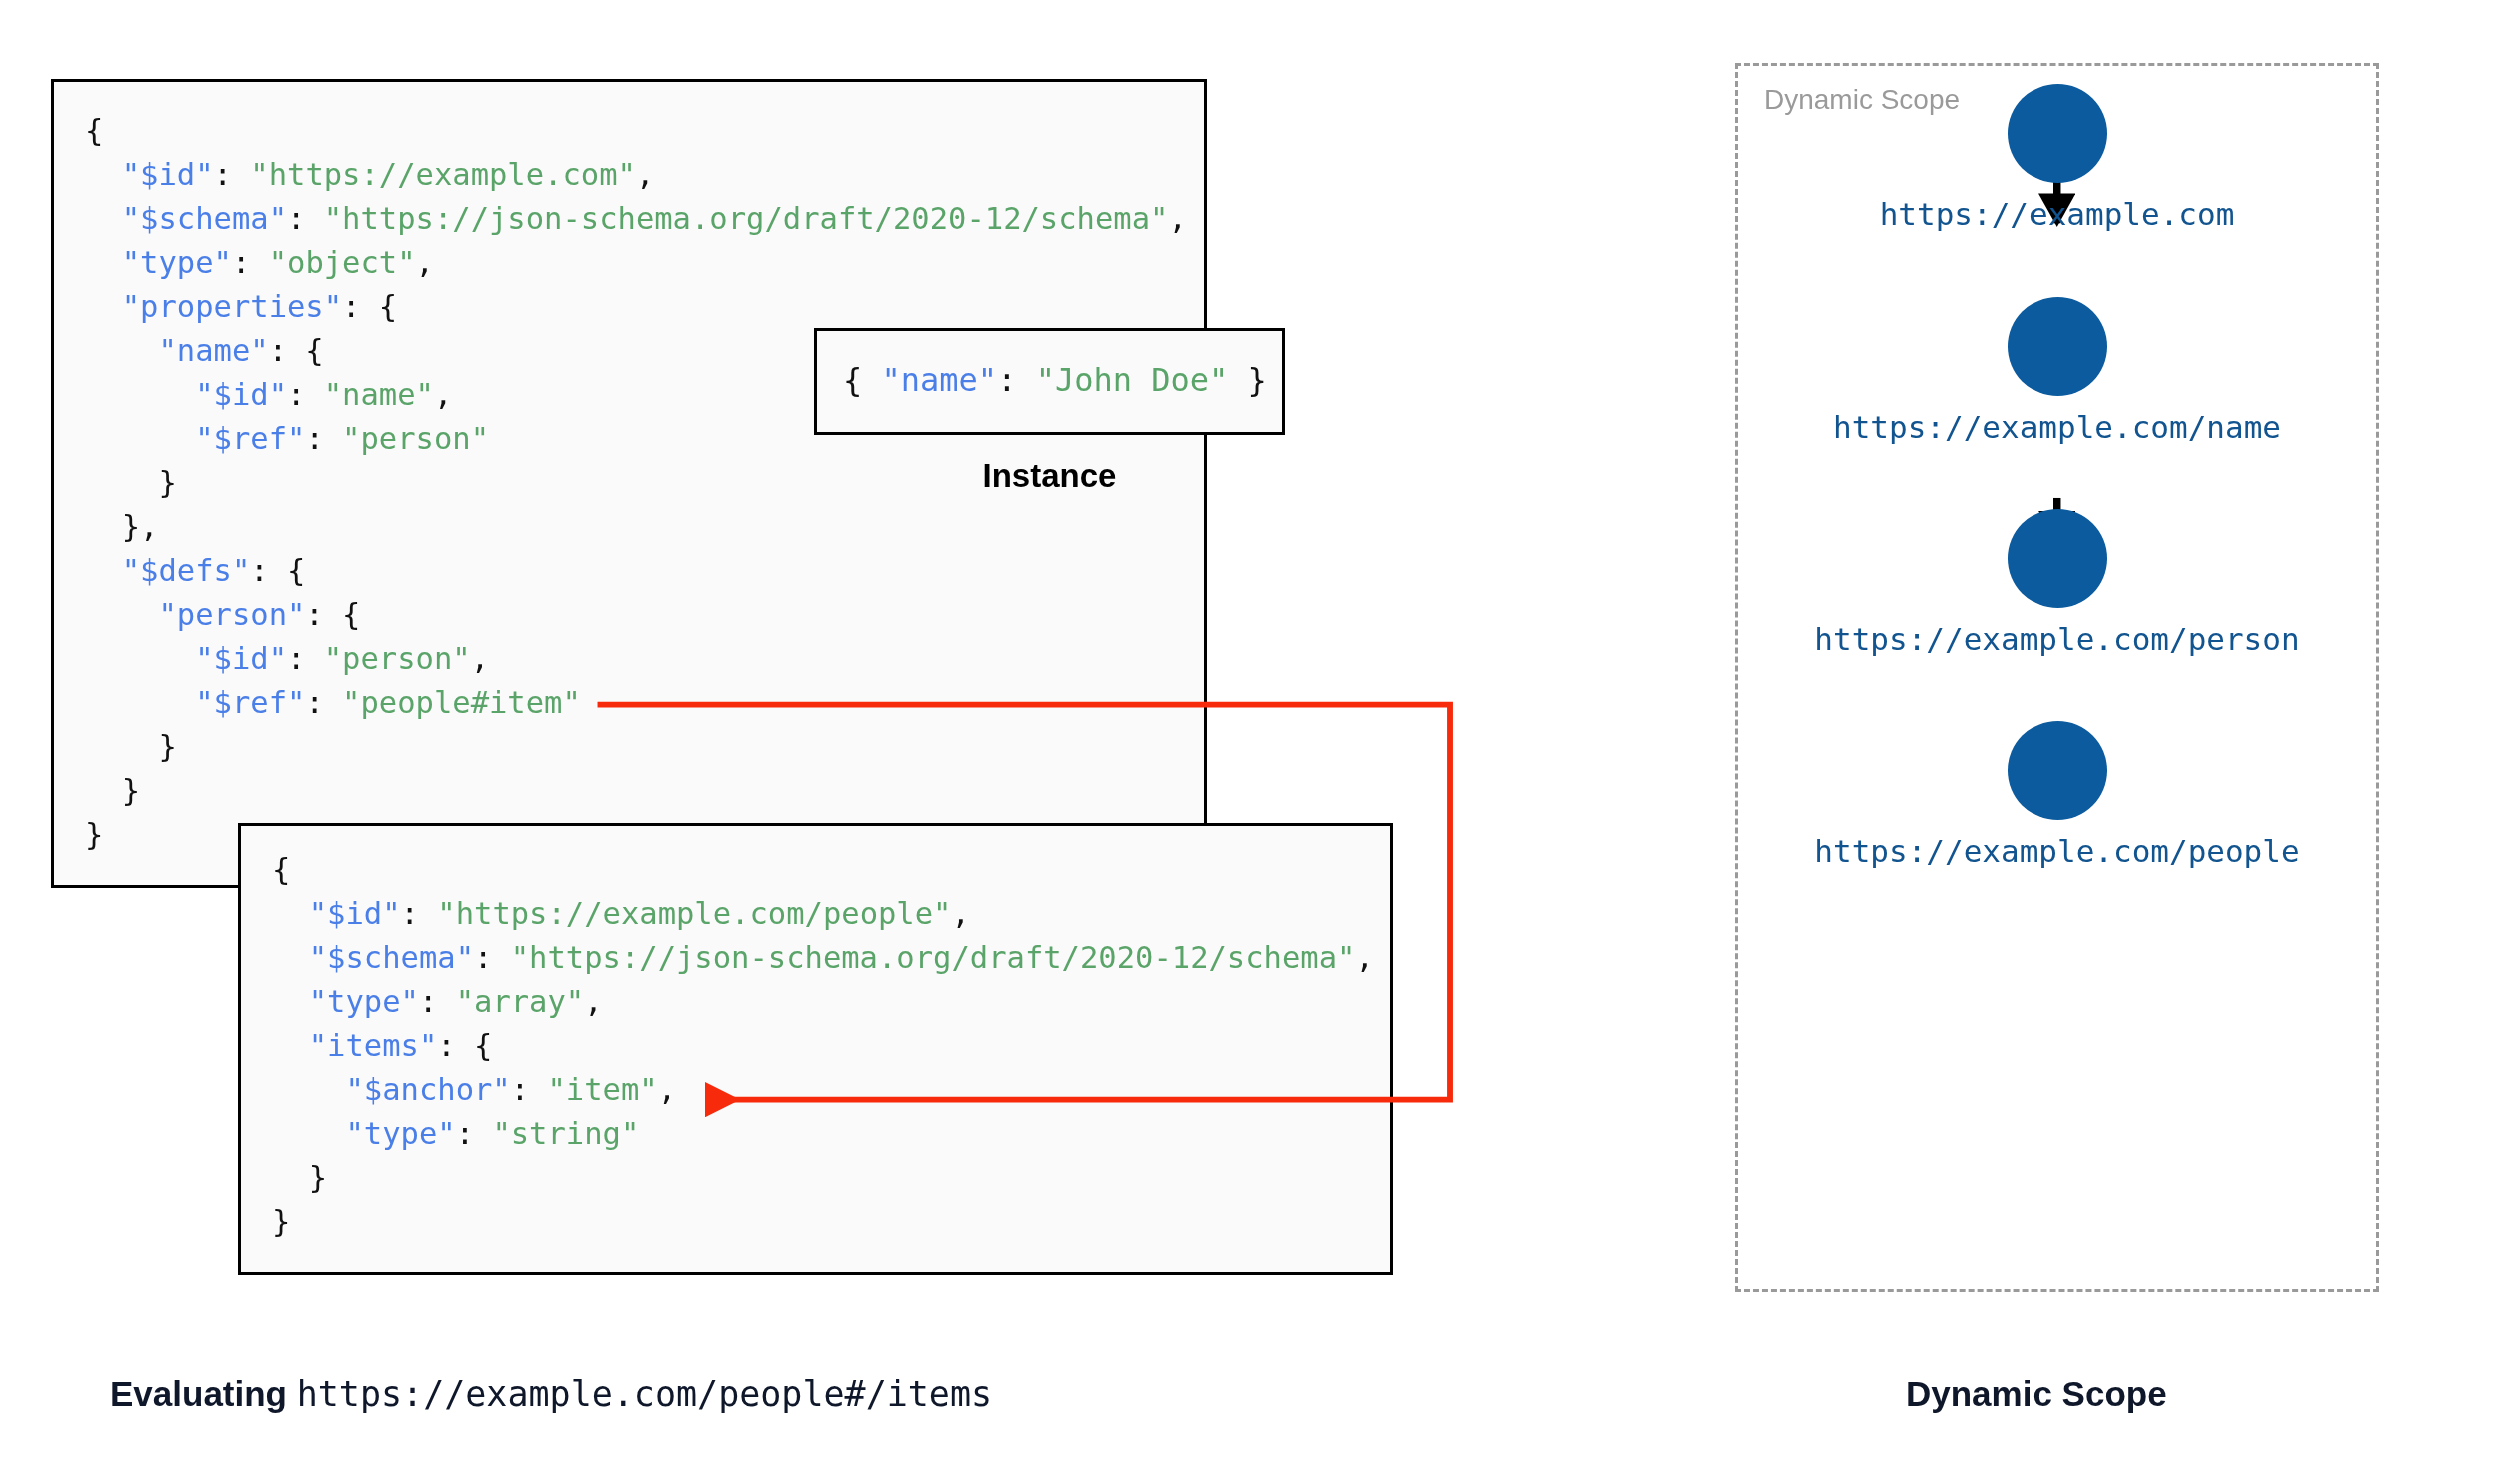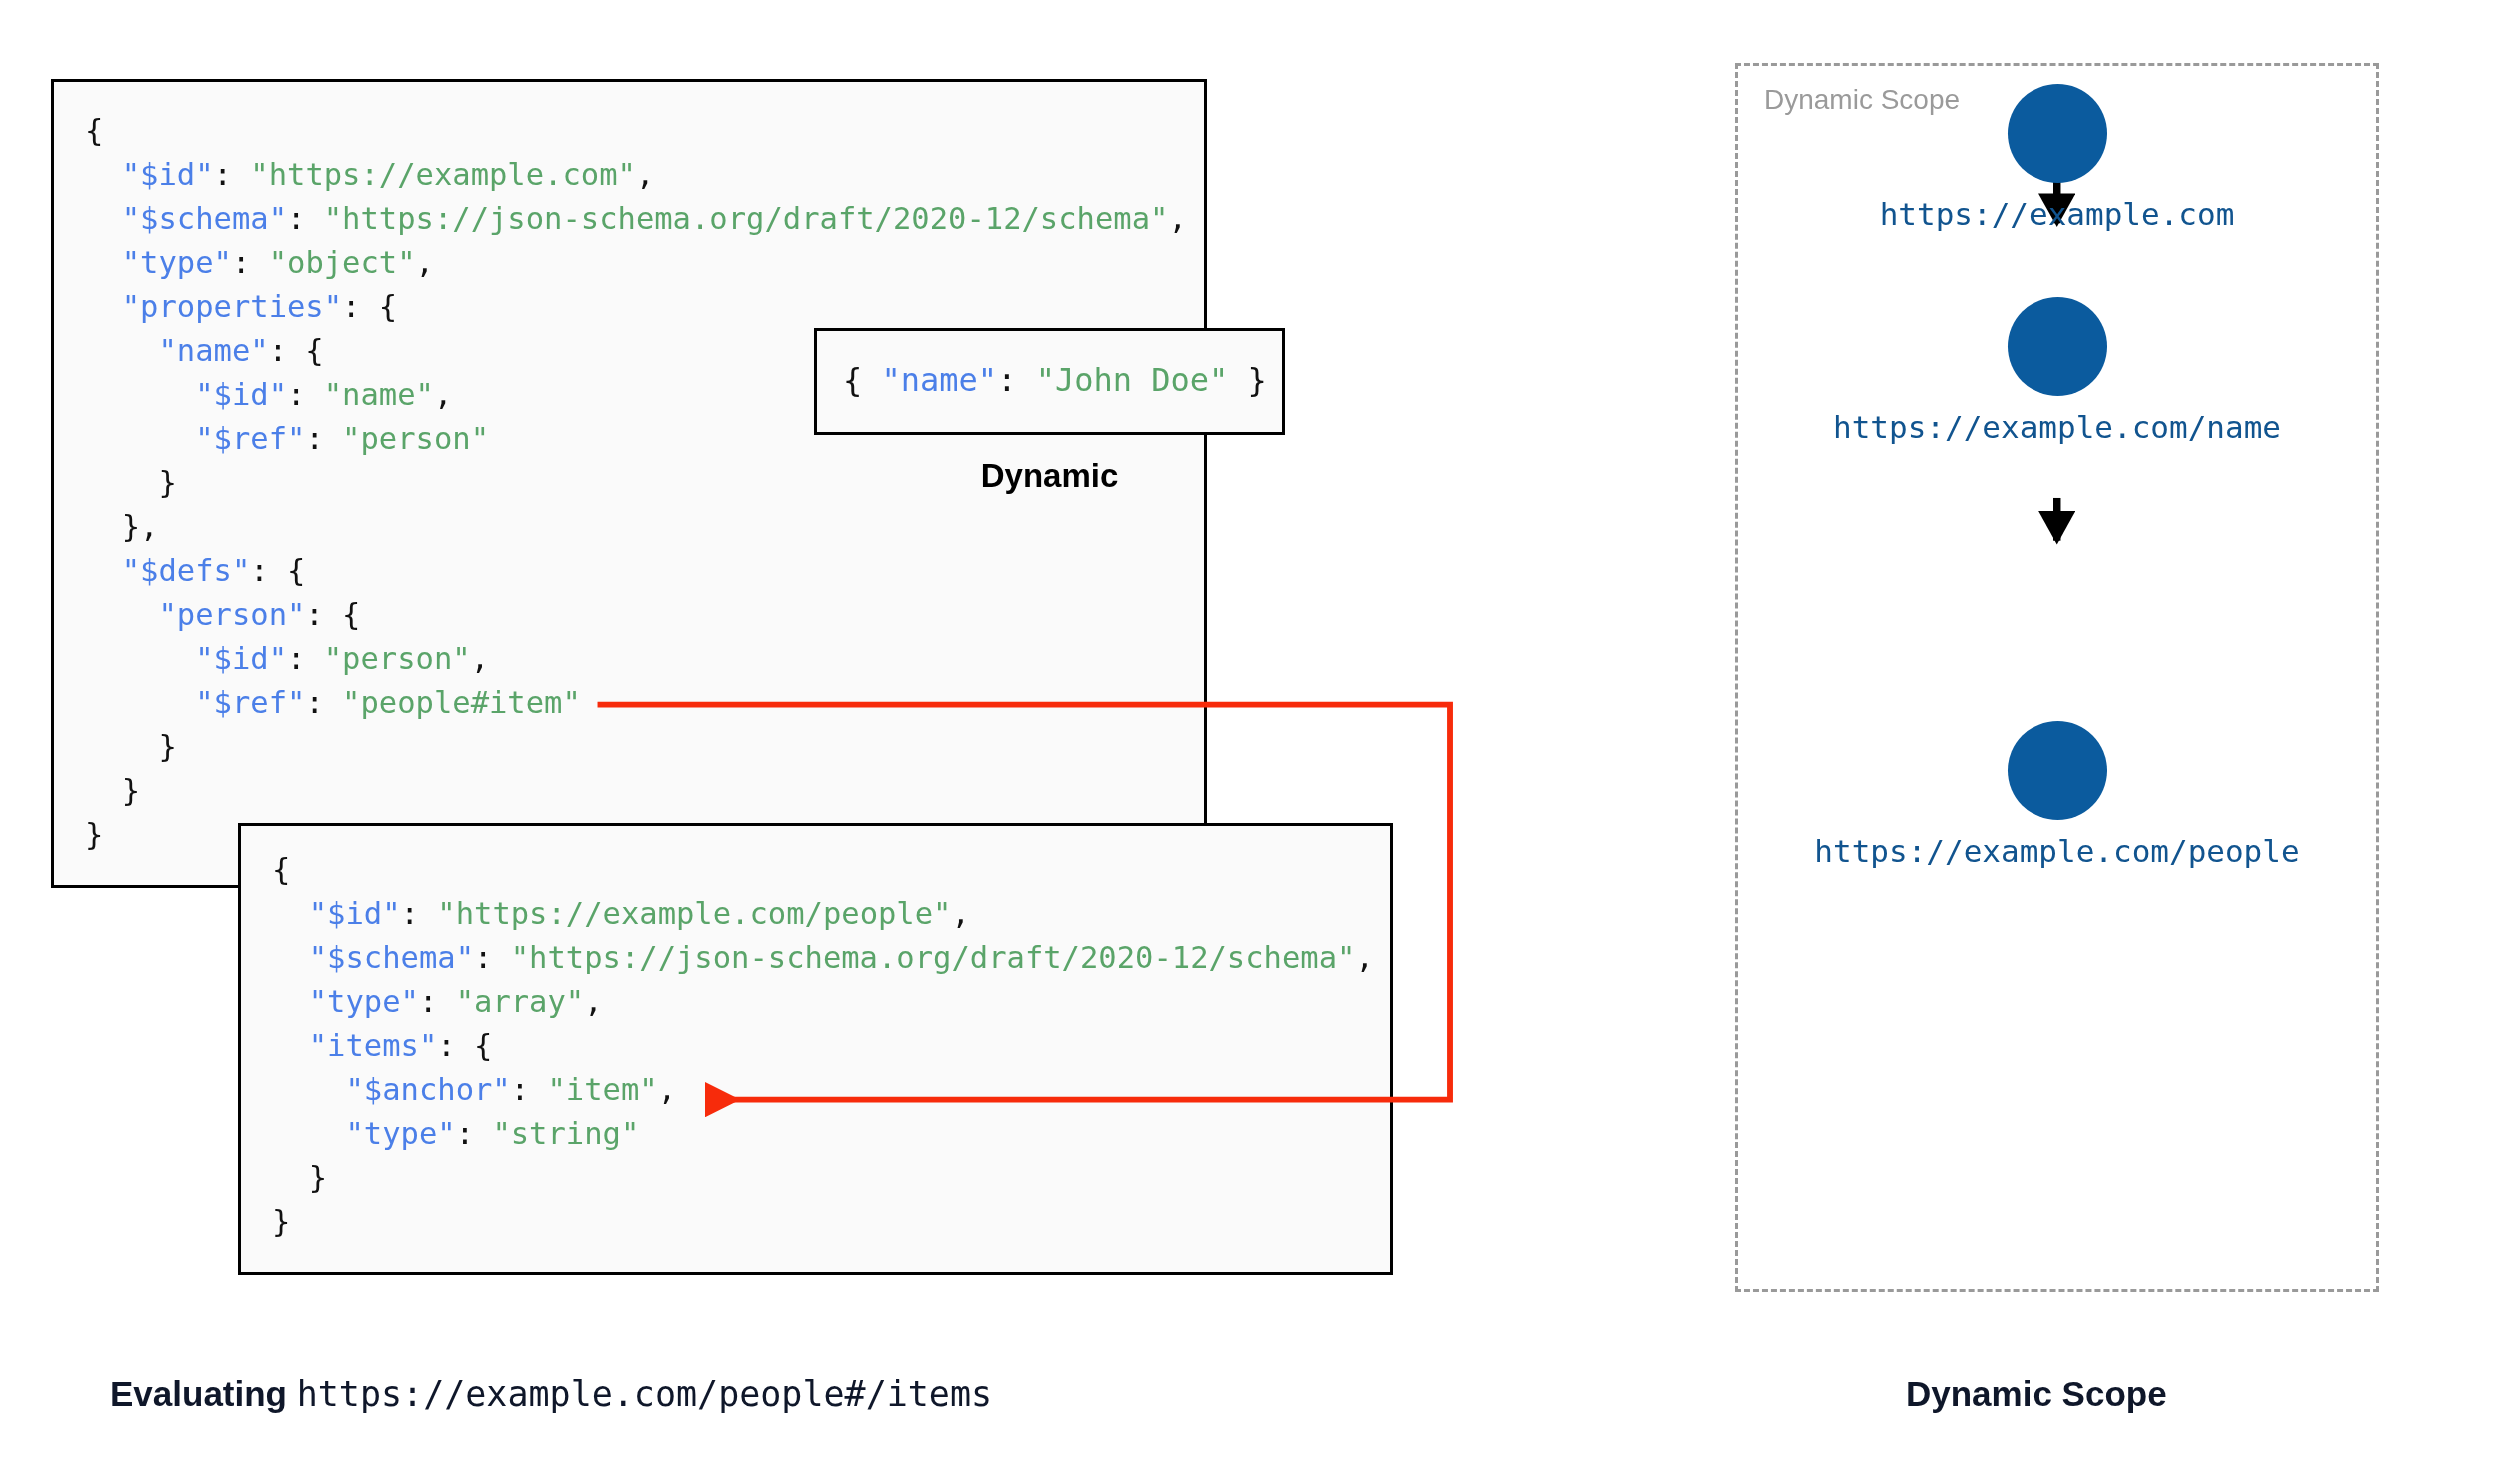--- a/index.html
+++ b/index.html
@@ -183,21 +183,21 @@
 
 <div id="canvas">
 
   <div class="code-box" id="schema-root">
     <div class="code-text" id="schema-root-text"><div><span class="p">{</span></div><div><span class="p">  </span><span class="k">"$id"</span><span class="p">: </span><span class="s">"https://example.com"</span><span class="p">,</span></div><div><span class="p">  </span><span class="k">"$schema"</span><span class="p">: </span><span class="s">"https://json-schema.org/draft/2020-12/schema"</span><span class="p">,</span></div><div><span class="p">  </span><span class="k">"type"</span><span class="p">: </span><span class="s">"object"</span><span class="p">,</span></div><div><span class="p">  </span><span class="k">"properties"</span><span class="p">: {</span></div><div><span class="p">    </span><span class="k">"name"</span><span class="p">: {</span></div><div><span class="p">      </span><span class="k">"$id"</span><span class="p">: </span><span class="s">"name"</span><span class="p">,</span></div><div><span class="p">      </span><span class="k">"$ref"</span><span class="p">: </span><span class="s">"person"</span></div><div><span class="p">    }</span></div><div><span class="p">  },</span></div><div><span class="p">  </span><span class="k">"$defs"</span><span class="p">: {</span></div><div><span class="p">    </span><span class="k">"person"</span><span class="p">: {</span></div><div><span class="p">      </span><span class="k">"$id"</span><span class="p">: </span><span class="s">"person"</span><span class="p">,</span></div><div><span class="p">      </span><span class="k">"$ref"</span><span class="p">: </span><span class="s">"people#item"</span></div><div><span class="p">    }</span></div><div><span class="p">  }</span></div><div><span class="p">}</span></div></div>
   </div>
 
   <div class="code-box" id="instance-box">
     <div class="code-text" id="instance-text"><div><span class="p">{ </span><span class="k">"name"</span><span class="p">: </span><span class="s">"John Doe"</span><span class="p"> }</span></div></div>
   </div>
-  <div id="instance-caption">Dynamic</div>
+  <div id="instance-caption">Instance</div>
 
   <div class="code-box" id="schema-people">
     <div class="code-text" id="schema-people-text"><div><span class="p">{</span></div><div><span class="p">  </span><span class="k">"$id"</span><span class="p">: </span><span class="s">"https://example.com/people"</span><span class="p">,</span></div><div><span class="p">  </span><span class="k">"$schema"</span><span class="p">: </span><span class="s">"https://json-schema.org/draft/2020-12/schema"</span><span class="p">,</span></div><div><span class="p">  </span><span class="k">"type"</span><span class="p">: </span><span class="s">"array"</span><span class="p">,</span></div><div><span class="p">  </span><span class="k">"items"</span><span class="p">: {</span></div><div><span class="p">    </span><span class="k">"$anchor"</span><span class="p">: </span><span class="s">"item"</span><span class="p">,</span></div><div><span class="p">    </span><span class="k">"type"</span><span class="p">: </span><span class="s">"string"</span></div><div><span class="p">  }</span></div><div><span class="p">}</span></div></div>
   </div>
 
   <svg id="ref-arrow" viewBox="0 0 4700 2772" width="2512" height="1482">
     <defs>
       <marker id="redhead" markerWidth="6" markerHeight="6" refX="5" refY="3" orient="auto" markerUnits="strokeWidth">
         <path d="M6,0 L6,6 L0,3 z" fill="#f72b0b"></path>
       </marker>
@@ -226,20 +226,24 @@
   </svg>
 
   <div class="scope-node" style="top:84px">
     <span class="scope-ellipse"></span>
     <span class="scope-label">https://example.com</span>
   </div>
   <div class="scope-node" style="top:297px">
     <span class="scope-ellipse"></span>
     <span class="scope-label">https://example.com/name</span>
   </div>
+  <div class="scope-node" style="top:509px">
+    <span class="scope-ellipse"></span>
+    <span class="scope-label">https://example.com/person</span>
+  </div>
   <div class="scope-node" style="top:721px">
     <span class="scope-ellipse"></span>
     <span class="scope-label">https://example.com/people</span>
   </div>
 
   <div class="caption" id="scope-caption">Dynamic Scope</div>
 
 </div>
 
 

